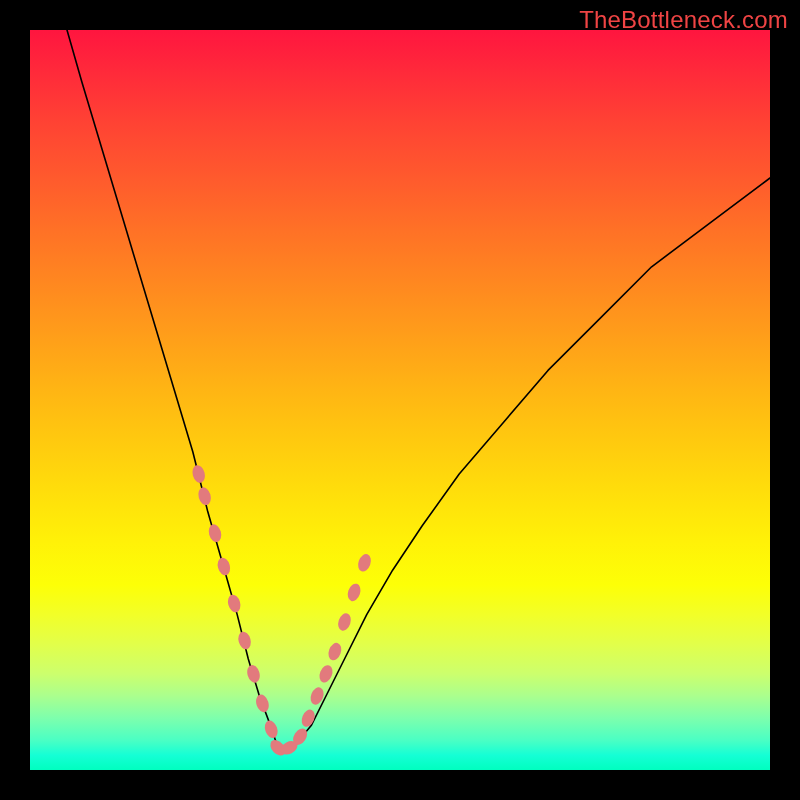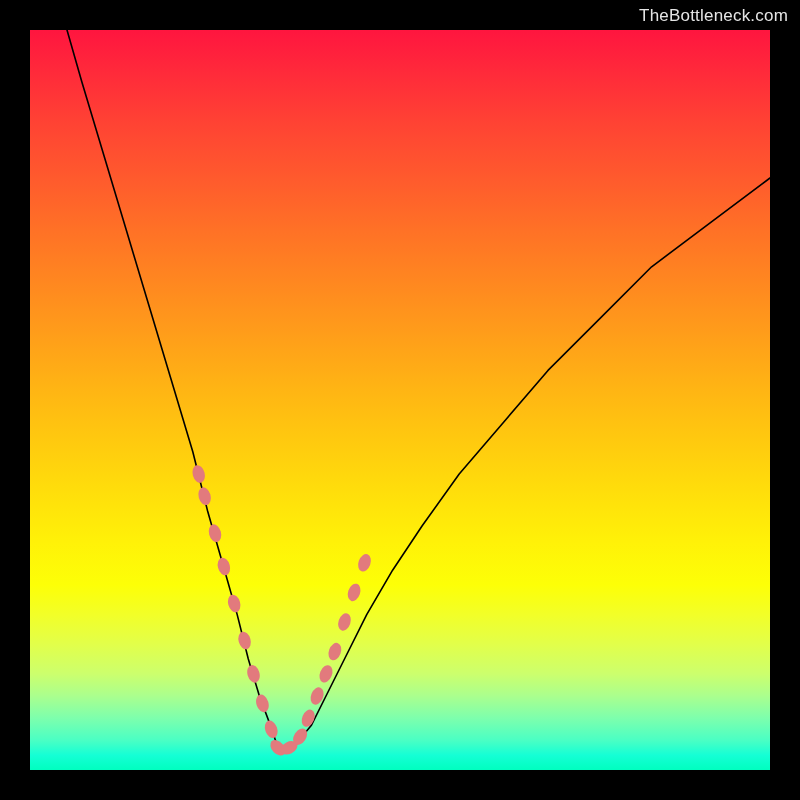--- a/index.html
+++ b/index.html
@@ -14,22 +14,22 @@
   .frame {
     position: relative;
     width: 800px;
     height: 800px;
     background: #000;
   }
   .watermark {
     position: absolute;
     top: 6px;
     right: 12px;
-    color: #e5e5e5;
-    font-size: 17px;
+    color: #ef4444;
+    font-size: 24px;
     font-weight: 400;
     letter-spacing: 0.2px;
     user-select: none;
   }
   .plot-area {
     position: absolute;
     left: 30px;
     top: 30px;
     width: 740px;
     height: 740px;

